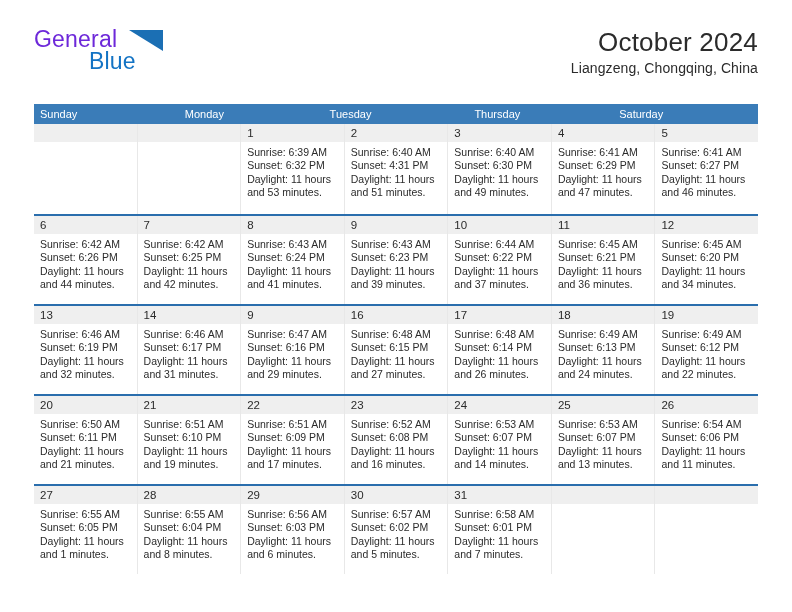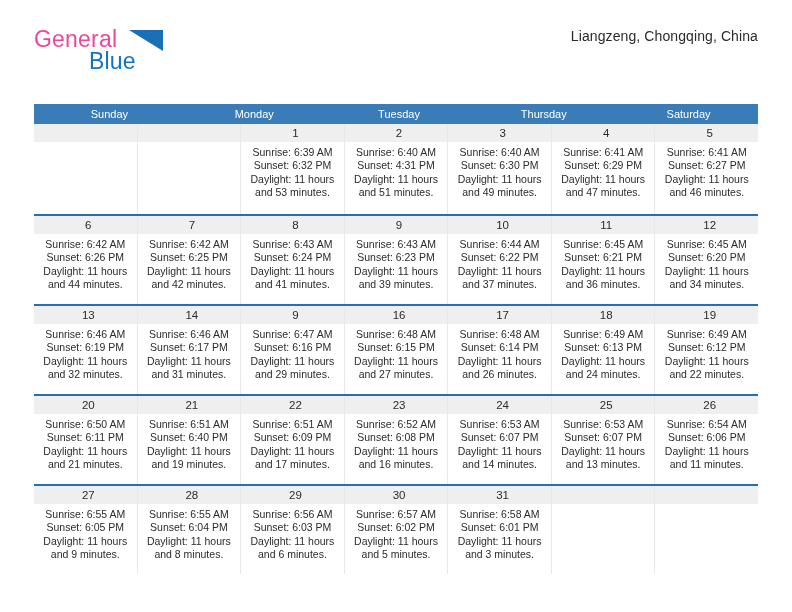--- a/index.html
+++ b/index.html
@@ -36,21 +36,21 @@
     top: 0;
     width: 200px;
     height: 58px;
   }
   .logo-general {
     position: absolute;
     left: 0;
     top: 0;
     font-size: 23px;
     letter-spacing: 0.2px;
-    color: #ec4899;
+    color: #6d28d9;
     font-family: "Liberation Sans", sans-serif;
     line-height: 26px;
     text-align: right;
   }
   .logo-blue {
     position: absolute;
     left: 55px;
     top: 22px;
     font-size: 23px;
     letter-spacing: 0.2px;
@@ -87,21 +87,20 @@
     line-height: 20px;
     letter-spacing: 0.1px;
   }
 
   
   .calendar {
     position: absolute;
     left: 34px;
     top: 104px;
     width: 724px;
-    text-align: center;
   }
   .weekday-row {
     display: flex;
     background: #3a7cb8;
     height: 20px;
   }
   .weekday {
     flex: 1 1 0;
     color: #ffffff;
     font-size: 11px;
@@ -159,20 +158,21 @@
 
   <div class="header">
 
     <div class="logo">
       <span class="logo-general">General</span>
       <span class="logo-tri"></span>
       <span class="logo-blue">Blue</span>
     </div>
 
     <div class="title-block">
+      <div class="cal-title">October 2024</div>
       <div class="cal-subtitle">Liangzeng, Chongqing, China</div>
     </div>
 
   </div>
 
   <div class="calendar">
     <div class="weekday-row">
         <div class="weekday">Sunday</div>
         <div class="weekday">Monday</div>
         <div class="weekday">Tuesday</div>
@@ -382,21 +382,21 @@
               <div>Sunrise: 6:50 AM</div>
               <div>Sunset: 6:11 PM</div>
               <div>Daylight: 11 hours</div>
               <div>and 21 minutes.</div>
             </div>
           </div>
           <div class="day-cell">
             <div class="day-num-band">21</div>
             <div class="day-body">
               <div>Sunrise: 6:51 AM</div>
-              <div>Sunset: 6:40 PM</div>
+              <div>Sunset: 6:10 PM</div>
               <div>Daylight: 11 hours</div>
               <div>and 19 minutes.</div>
             </div>
           </div>
           <div class="day-cell">
             <div class="day-num-band">22</div>
             <div class="day-body">
               <div>Sunrise: 6:51 AM</div>
               <div>Sunset: 6:09 PM</div>
               <div>Daylight: 11 hours</div>
@@ -440,21 +440,21 @@
             </div>
           </div>
         </div>
         <div class="week-row">
           <div class="day-cell">
             <div class="day-num-band">27</div>
             <div class="day-body">
               <div>Sunrise: 6:55 AM</div>
               <div>Sunset: 6:05 PM</div>
               <div>Daylight: 11 hours</div>
-              <div>and 9 minutes.</div>
+              <div>and 1 minutes.</div>
             </div>
           </div>
           <div class="day-cell">
             <div class="day-num-band">28</div>
             <div class="day-body">
               <div>Sunrise: 6:55 AM</div>
               <div>Sunset: 6:04 PM</div>
               <div>Daylight: 11 hours</div>
               <div>and 8 minutes.</div>
             </div>
@@ -476,21 +476,21 @@
               <div>Daylight: 11 hours</div>
               <div>and 5 minutes.</div>
             </div>
           </div>
           <div class="day-cell">
             <div class="day-num-band">31</div>
             <div class="day-body">
               <div>Sunrise: 6:58 AM</div>
               <div>Sunset: 6:01 PM</div>
               <div>Daylight: 11 hours</div>
-              <div>and 3 minutes.</div>
+              <div>and 7 minutes.</div>
             </div>
           </div>
           <div class="day-cell empty">
             <div class="day-num-band"></div>
             <div class="day-body">
               <div></div>
               <div></div>
               <div></div>
               <div></div>
             </div>

